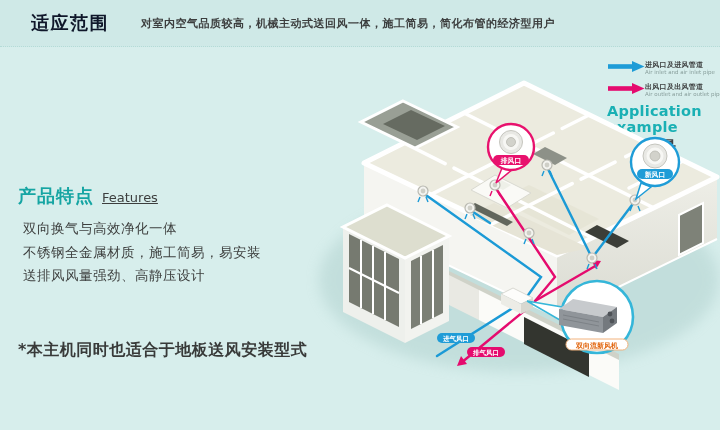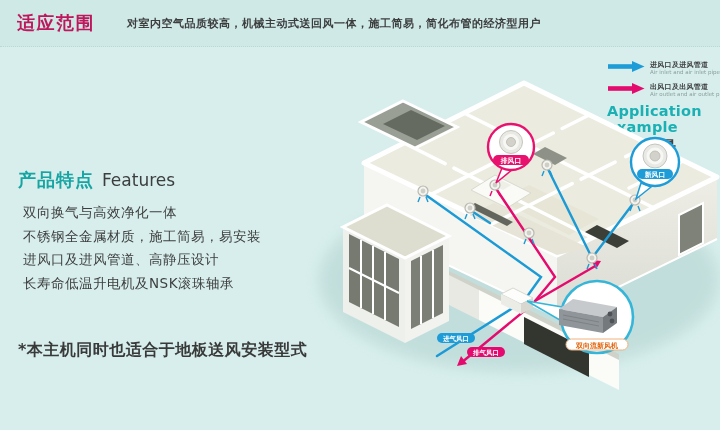--- a/index.html
+++ b/index.html
@@ -8,41 +8,41 @@
     background:#d7eeec;
     font-family:"DejaVu Sans","Liberation Sans",sans-serif;
     -webkit-font-smoothing:antialiased;
   }
   .top-band{
     position:absolute;left:0;top:0;width:720px;height:47px;
     background:#cfe9e7;border-bottom:1px dotted #b4dbd7;
     display:flex;align-items:center;box-sizing:border-box;
   }
   .band-title{
-    margin-left:17px;color:#be185d;font-size:18px;font-weight:bold;letter-spacing:1.5px;white-space:nowrap;
+    margin-left:31px;color:#0f172a;font-size:18px;font-weight:bold;letter-spacing:1.5px;white-space:nowrap;
   }
   .band-sub{
     margin-left:32px;color:#3c3e3e;font-size:11px;font-weight:600;letter-spacing:.5px;white-space:nowrap;
   }
   .features{position:absolute;left:18px;top:168px;width:300px;}
-  .feat-title-row{display:flex;align-items:baseline;}
+  .feat-title-row{display:flex;align-items:baseline;margin-top:16px;}
   .feat-title{color:#16a5a3;font-size:18px;font-weight:bold;letter-spacing:1px;}
-  .feat-title-en{color:#3c3e3e;font-size:17px;font-weight:500;margin-left:8px;}
+  .feat-title-en{color:#3c3e3e;font-size:13px;font-weight:500;margin-left:8px;text-decoration:underline;}
   .feat-list{list-style:none;margin:9px 0 0 0;padding:0 0 0 5px;}
   .feat-list li{
     color:#3d3f3e;font-size:13.5px;font-weight:400;letter-spacing:.5px;
     line-height:23.7px;white-space:nowrap;
   }
   .footnote{
     position:absolute;left:18px;top:340px;color:#383a39;font-size:16px;
     font-weight:600;letter-spacing:.5px;white-space:nowrap;text-align:center;
   }
   .legend{position:absolute;left:608px;top:61px;width:120px;}
   .legend-row{display:flex;align-items:flex-start;margin-bottom:8px;}
-  .legend-texts{margin-left:5px;line-height:1.15;}
+  .legend-texts{line-height:1.15;}
   .legend-cn{font-size:7px;font-weight:bold;color:#3c3e3e;letter-spacing:.3px;}
   .legend-en{font-size:5.5px;color:#8aa09d;}
   .app-block{position:absolute;left:607px;top:103px;}
   .app-en{color:#1ab0b4;font-size:14.5px;font-weight:bold;letter-spacing:.2px;}
   .app-cn{color:#3e4044;font-size:16.5px;font-weight:bold;letter-spacing:1px;margin-top:2px;}
   .house-wrap{position:absolute;left:299px;top:55px;width:425px;height:375px;}
   svg text{font-family:"DejaVu Sans","Liberation Sans",sans-serif;}
 </style>
 </head>
 <body>
@@ -53,22 +53,21 @@
 </div>
 
 <div class="features">
   <div class="feat-title-row">
     <span class="feat-title">产品特点</span>
     <span class="feat-title-en">Features</span>
   </div>
   <ul class="feat-list">
     <li>双向换气与高效净化一体</li>
     <li>不锈钢全金属材质，施工简易，易安装</li>
-    <li>进风口及进风管道、高静压设计</li>
-    <li>长寿命低温升电机及NSK滚珠轴承</li>
+    <li>送排风风量强劲、高静压设计</li>
   </ul>
 </div>
 <div class="footnote">*本主机同时也适合于地板送风安装型式</div>
 
 <div class="legend">
   <div class="legend-row">
     <svg width="37" height="11" viewBox="0 0 37 11">
       <rect x="0" y="3.2" width="24" height="4.6" fill="#1e9cd7"></rect>
       <polygon points="24,0 36.5,5.5 24,11" fill="#1e9cd7"></polygon>
     </svg>

